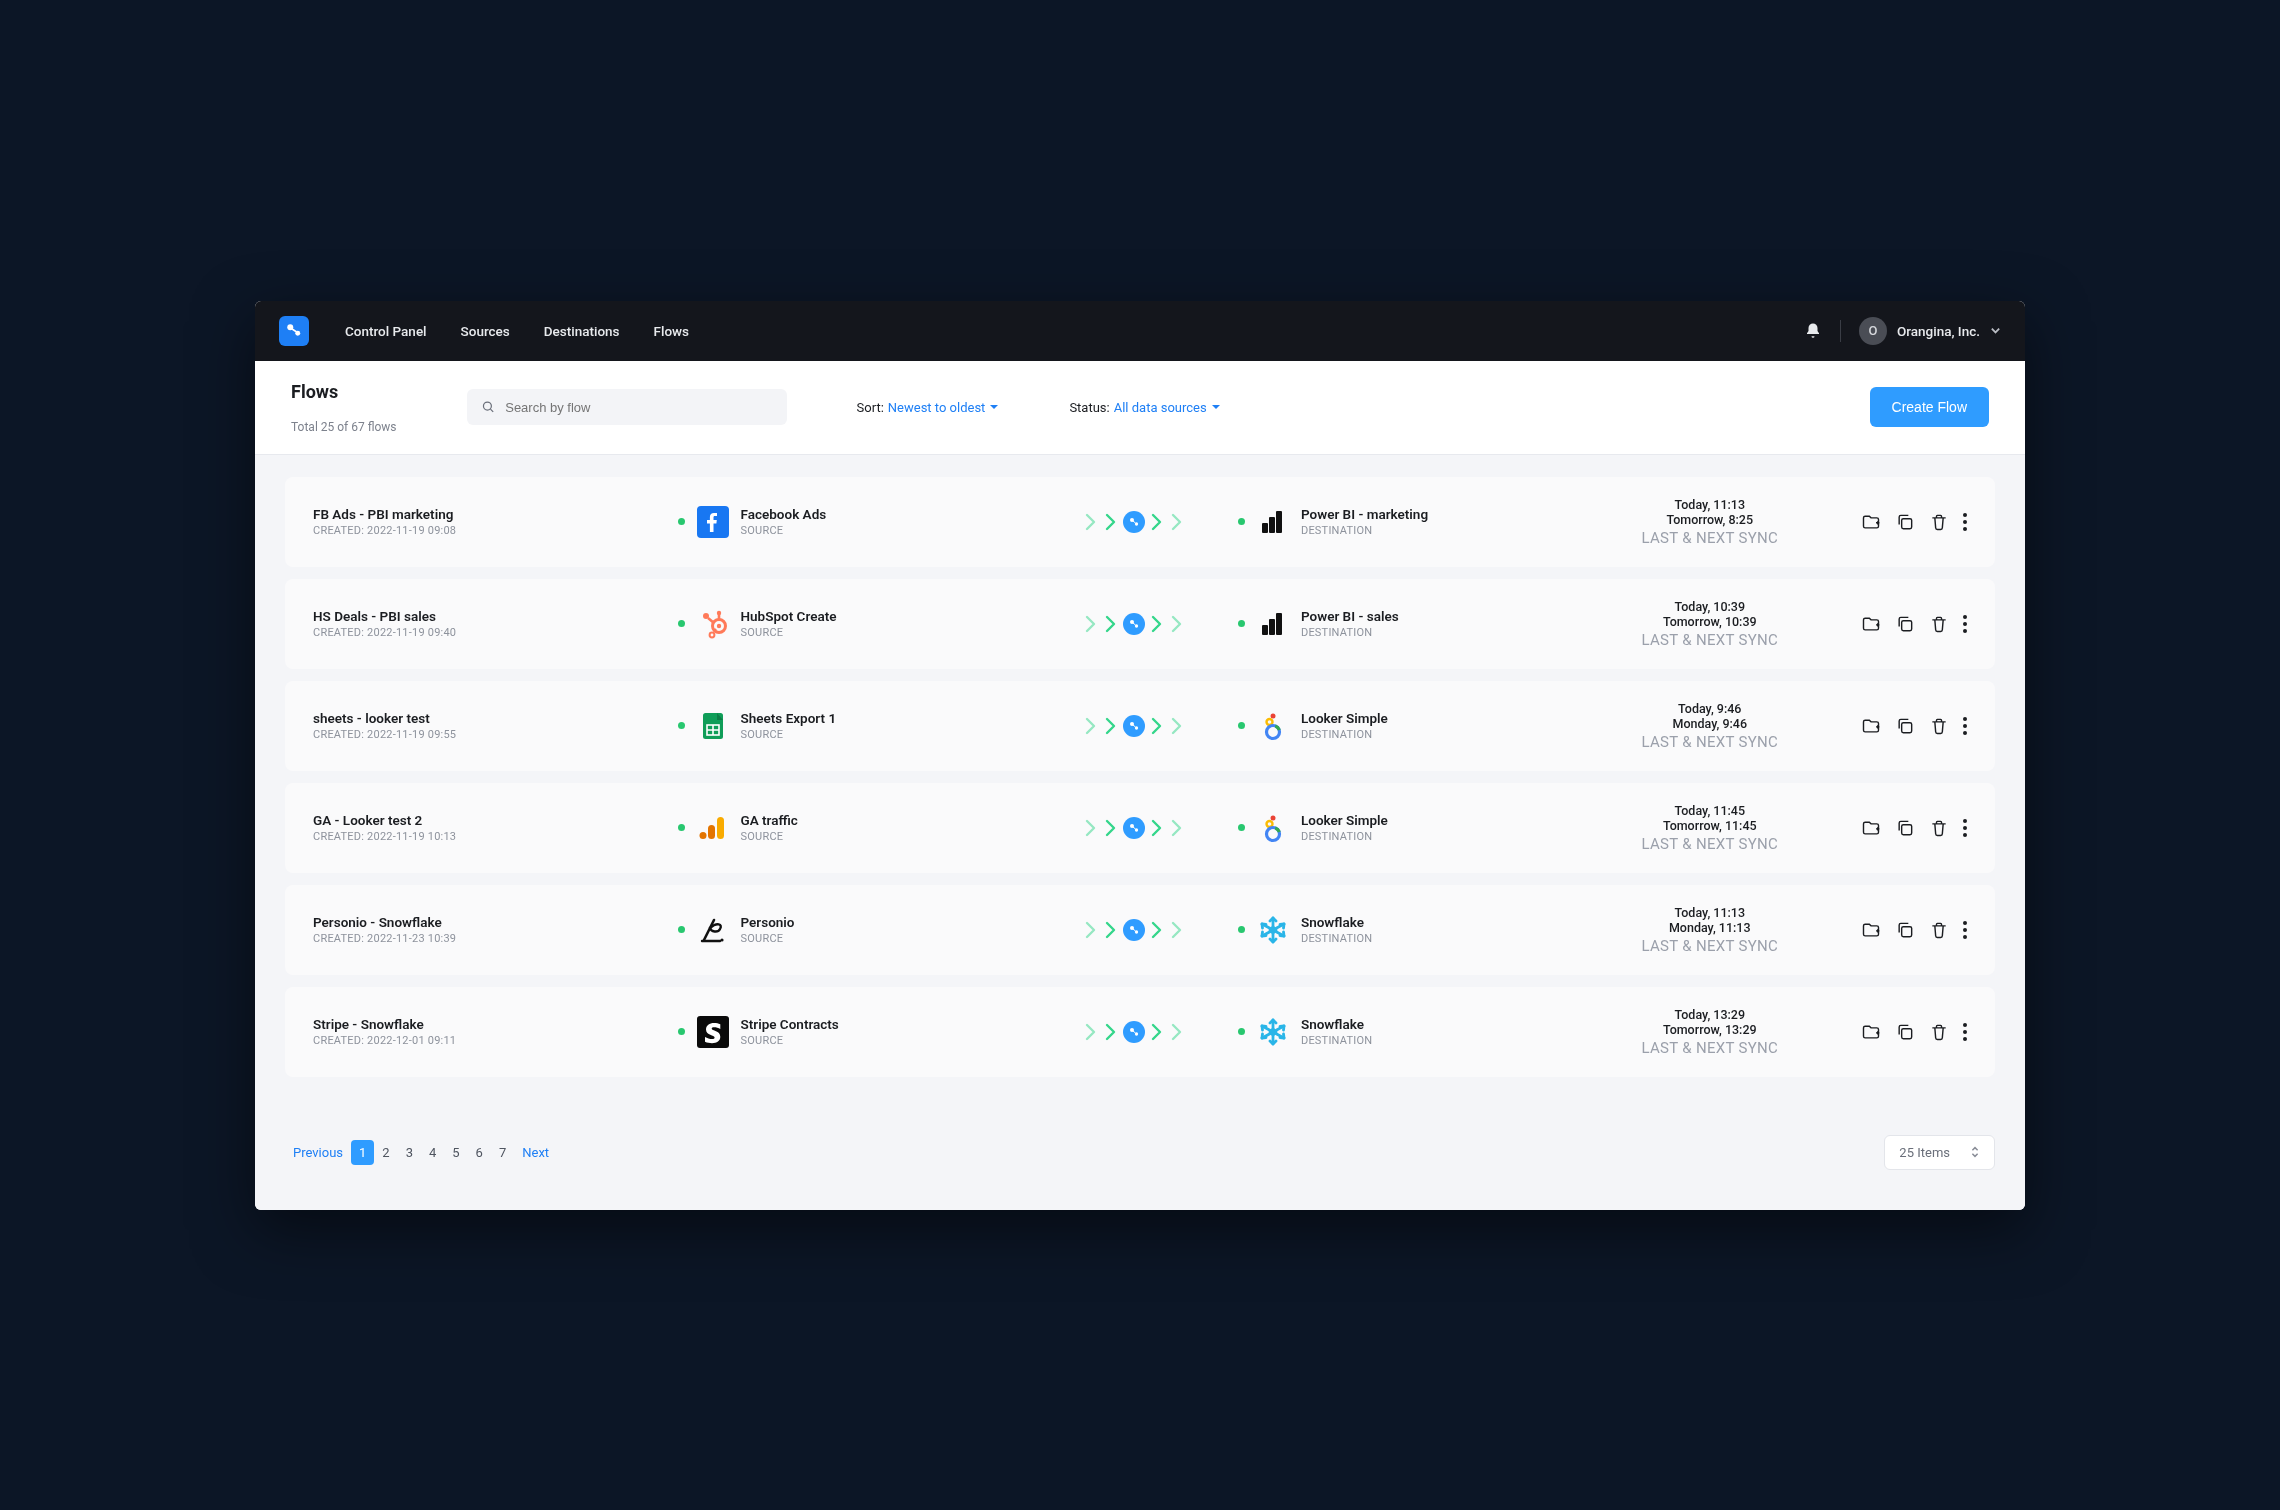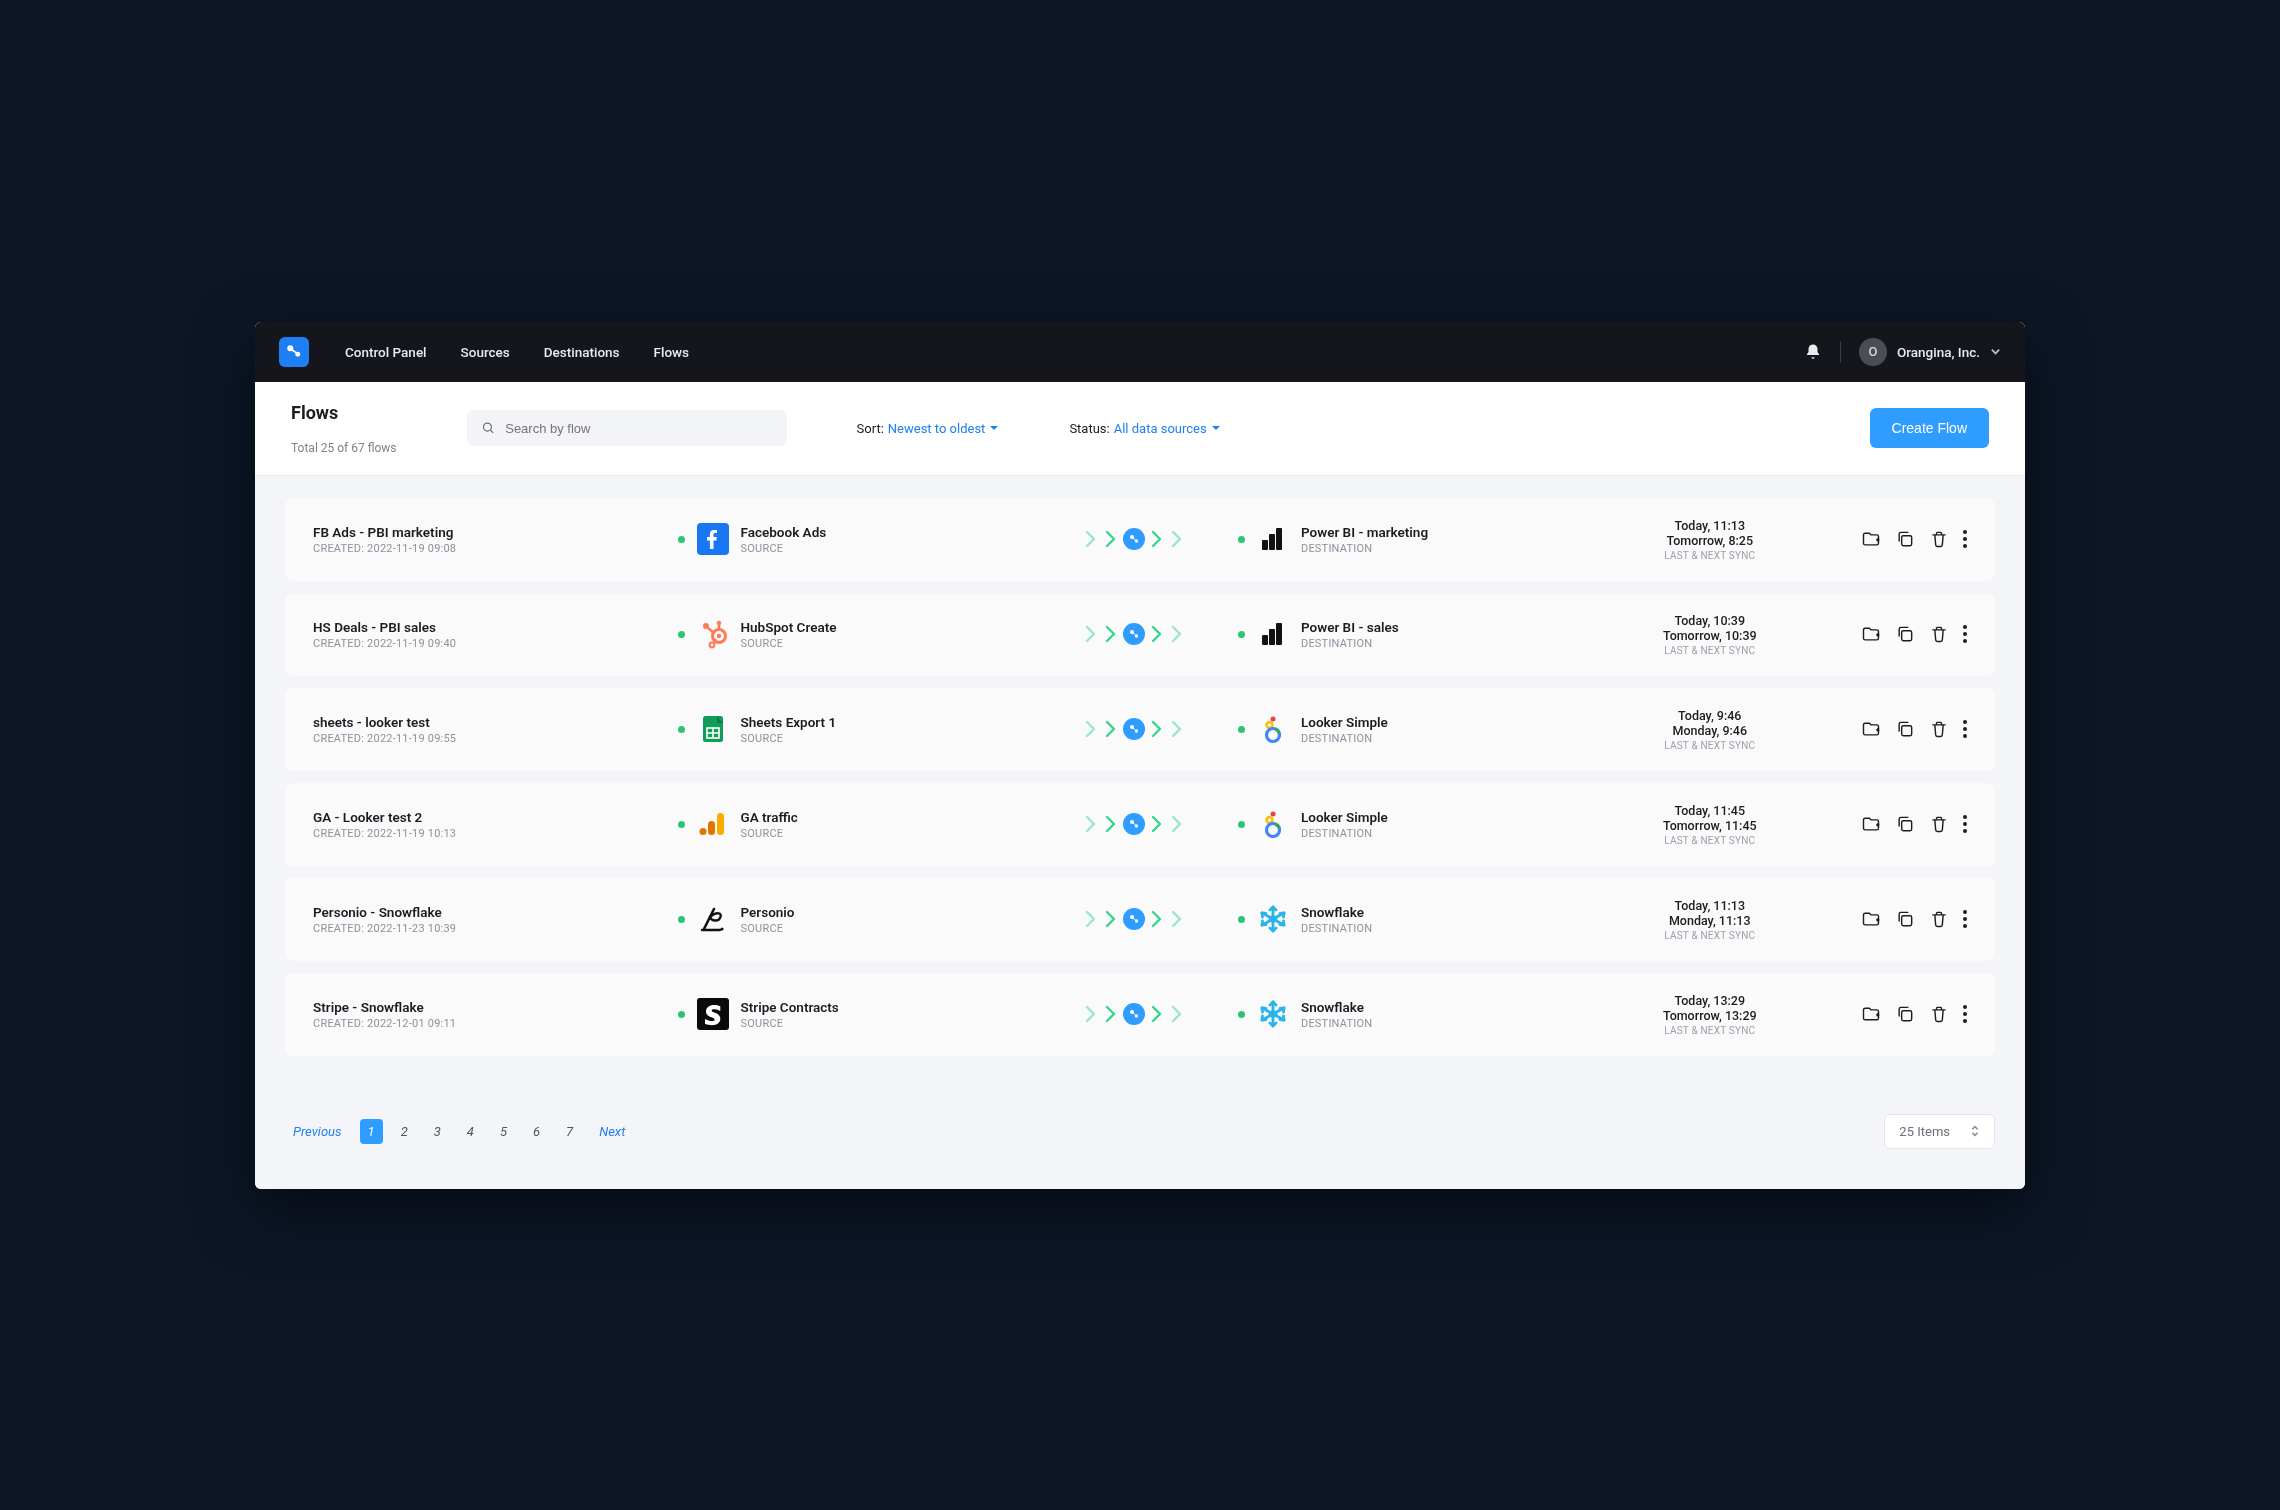--- a/index.html
+++ b/index.html
@@ -102,34 +102,34 @@
   .status-dot { width:7px;height:7px;border-radius:50%;background:#28c76f; flex:0 0 auto;}
   .svc-icon { width:32px;height:32px;border-radius:5px;display:flex;align-items:center;justify-content:center;flex:0 0 auto;}
   .arrow-glyph { display:flex;align-items:center;gap:4px;justify-content:center;}
   .arrow-glyph .chev{width:16px;height:18px;stroke:#34d68b;fill:none;stroke-width:2.4;stroke-linecap:round;stroke-linejoin:round;}
   .arrow-glyph .chev.dbl{opacity:.5;}
   .arrow-glyph .bubble{width:22px;height:22px;border-radius:50%;background:#2f9cff;display:flex;align-items:center;justify-content:center;}
   .arrow-glyph .bubble svg{width:12px;height:12px;fill:#fff;}
   .sync-cell { text-align:center; }
   .sync-cell .l1{font-size:12.5px;color:#1b1d21;font-weight:500;}
   .sync-cell .l2{font-size:12.5px;color:#1b1d21;font-weight:500;}
-  .sync-cell .l3{font-size:10px;color:#9ba0ab;margin-top:2px;letter-spacing:.02em;}
+  .sync-cell .l3{font-size:15px;color:#9ba0ab;margin-top:2px;letter-spacing:.02em;}
   .actions-cell{display:flex;gap:14px;align-items:center;justify-content:flex-end;}
   .actions-cell .ico{width:20px;height:20px;stroke:#1b1d21;fill:none;stroke-width:1.7;cursor:pointer;flex:0 0 auto;}
   .actions-cell .dots{width:4px;display:flex;flex-direction:column;gap:3px;cursor:pointer;}
   .actions-cell .dots span{width:4px;height:4px;border-radius:50%;background:#1b1d21;}
 
   
   .footer {
     background:#f4f5f8;
     padding: 24px 30px 40px;
     display:flex;
     align-items:center;
   }
-  .pager{display:flex;align-items:center;gap:10px;font-size:13px;font-style:italic;}
+  .pager{display:flex;align-items:center;font-size:13px;}
   .pager a{color:#4f5560;cursor:pointer;padding:5px 8px;border-radius:4px;}
   .pager a.prev,.pager a.next{color:#1e7ff5;}
   .pager a.active{background:#2f9cff;color:#fff;}
   .perpage{margin-left:auto;border:1px solid #e3e5ea;background:#fff;border-radius:6px;padding:9px 14px;font-size:13px;color:#6a6f7a;display:flex;align-items:center;gap:20px;cursor:pointer;}
   .perpage svg{width:10px;height:14px;stroke:#898d97;fill:none;stroke-width:1.7;}
 </style>
 </head>
 <body>
 
 <div class="app-window">

